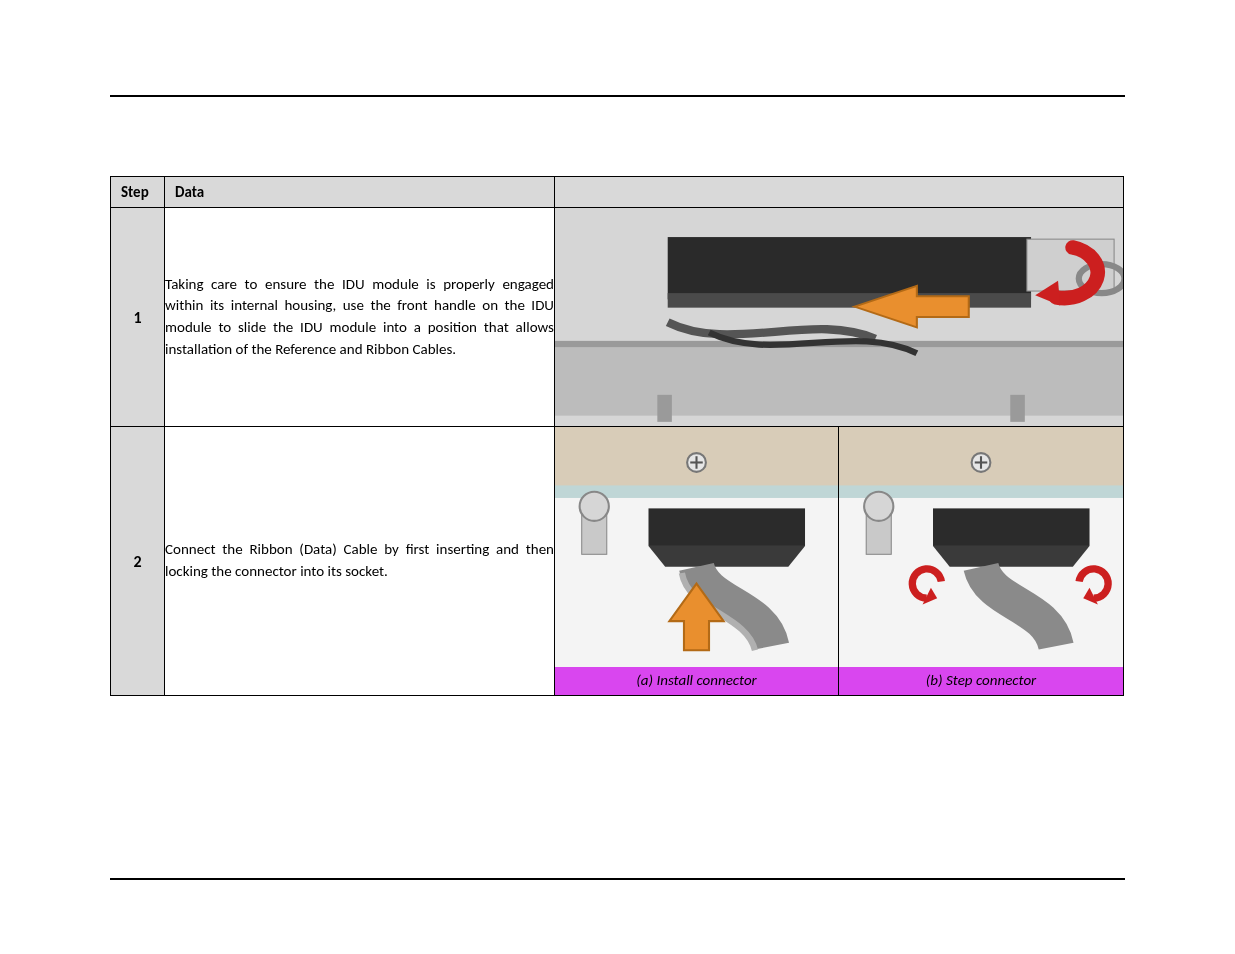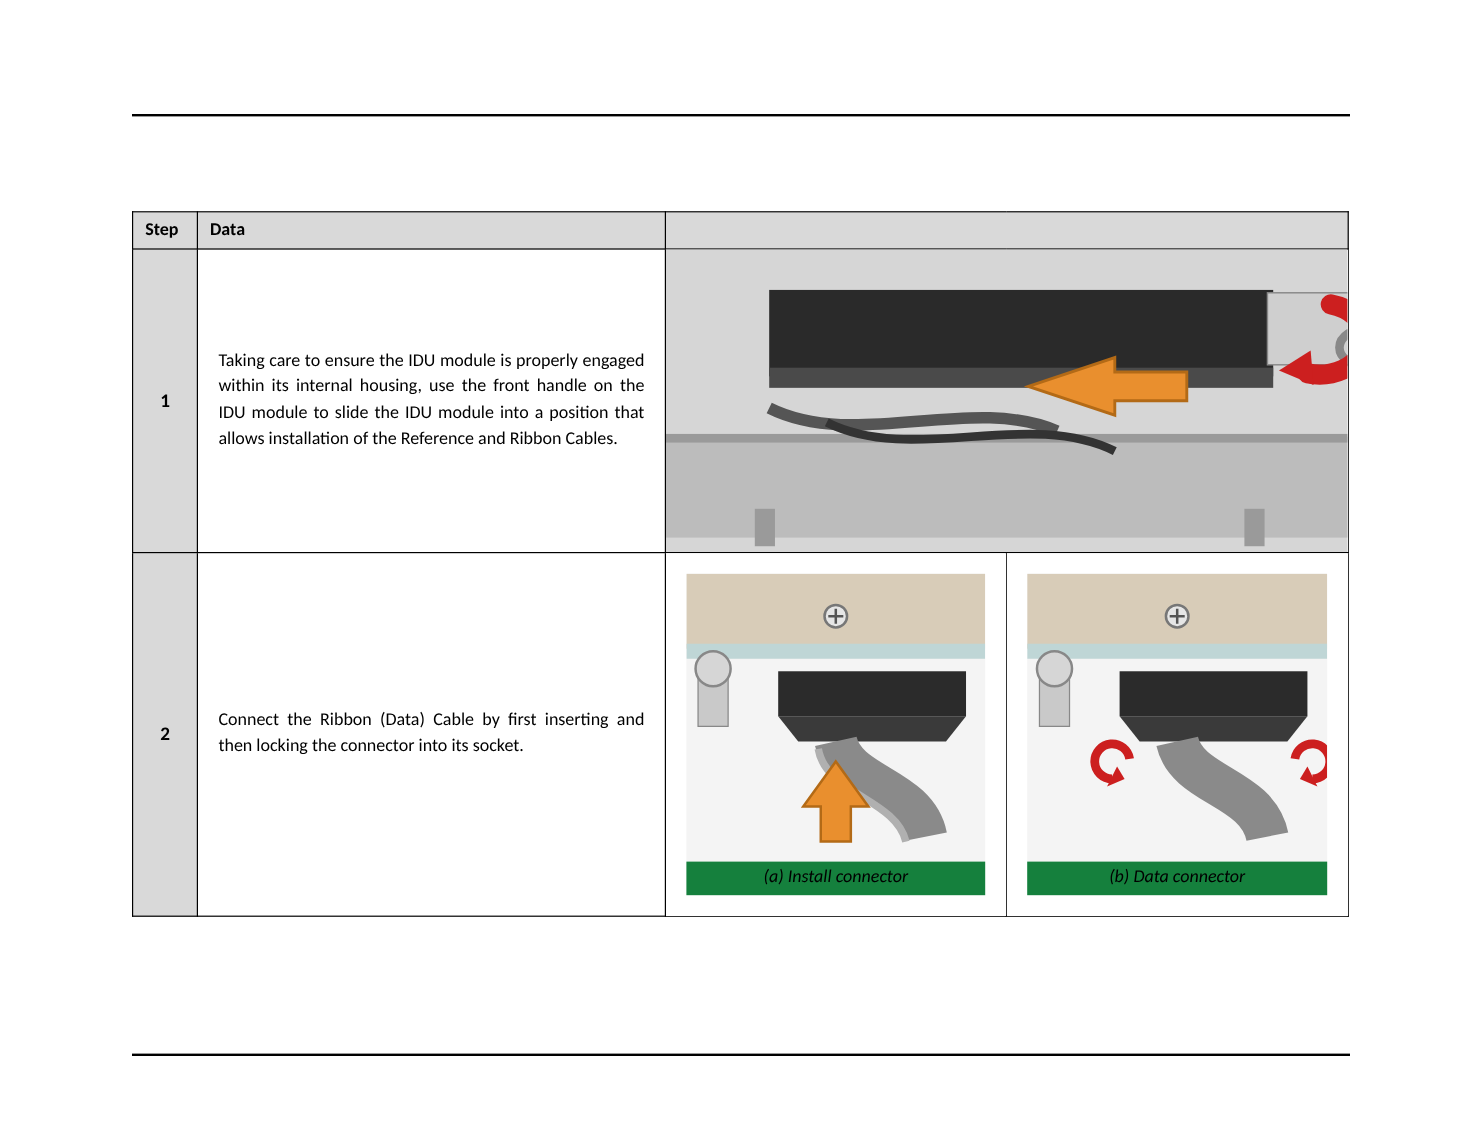--- a/index.html
+++ b/index.html
@@ -39,21 +39,21 @@
     table-layout: fixed;
   }
   table.steps col.step { width: 54px; }
   table.steps col.task { width: 390px; }
   table.steps col.img1 { width: 284px; }
   table.steps col.img2 { width: 285px; }
 
   table.steps th, table.steps td {
     border: 1px solid #000;
     vertical-align: middle;
-    padding: 17px;
+    padding: 0;
   }
   table.steps th {
     background: #d9d9d9;
     font-weight: bold;
     font-size: 15px;
     text-align: left;
     padding: 4px 10px;
     height: 22px;
   }
   th.step-head { text-align: center; padding: 4px 4px; }
@@ -81,21 +81,21 @@
 
   
   tr.row1 td { height: 218px; }
   tr.row2 td { height: 268px; }
 
   .caption {
     font-style: italic;
     font-size: 15px;
     text-align: center;
     padding: 4px 0 6px 0;
-    background: #15803d;
+    background: #d946ef;
   }
 
   
   svg { display: block; }
 
   .cell-inner {
     display: flex;
     flex-direction: column;
     height: 100%;
   }
@@ -224,21 +224,21 @@
                   <g>
                     <path d="M104,148 A14,14 0 1 0 90,164" fill="none" stroke="#cc1f1f" stroke-width="7"></path>
                     <polygon points="86,170 100,164 94,154" fill="#cc1f1f"></polygon>
                   </g>
                   <g>
                     <path d="M236,148 A14,14 0 1 1 250,164" fill="none" stroke="#cc1f1f" stroke-width="7"></path>
                     <polygon points="254,170 240,164 246,154" fill="#cc1f1f"></polygon>
                   </g>
                 </svg>
               </div>
-              <div class="caption">(b)  Data connector</div>
+              <div class="caption">(b)  Step connector</div>
             </div>
           </td>
         </tr>
       </tbody>
     </table>
   </div>
 
   <div class="hr-bottom"></div>
 </div>
 

